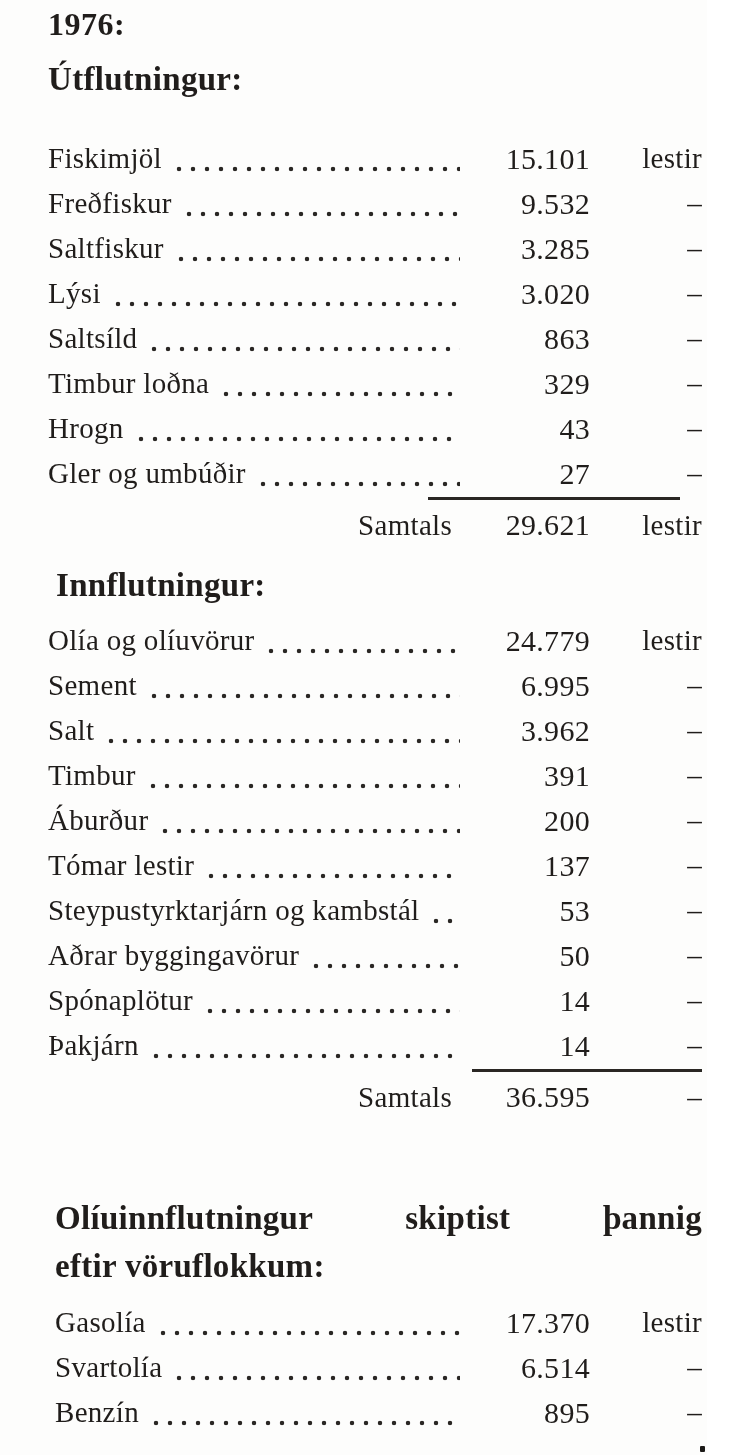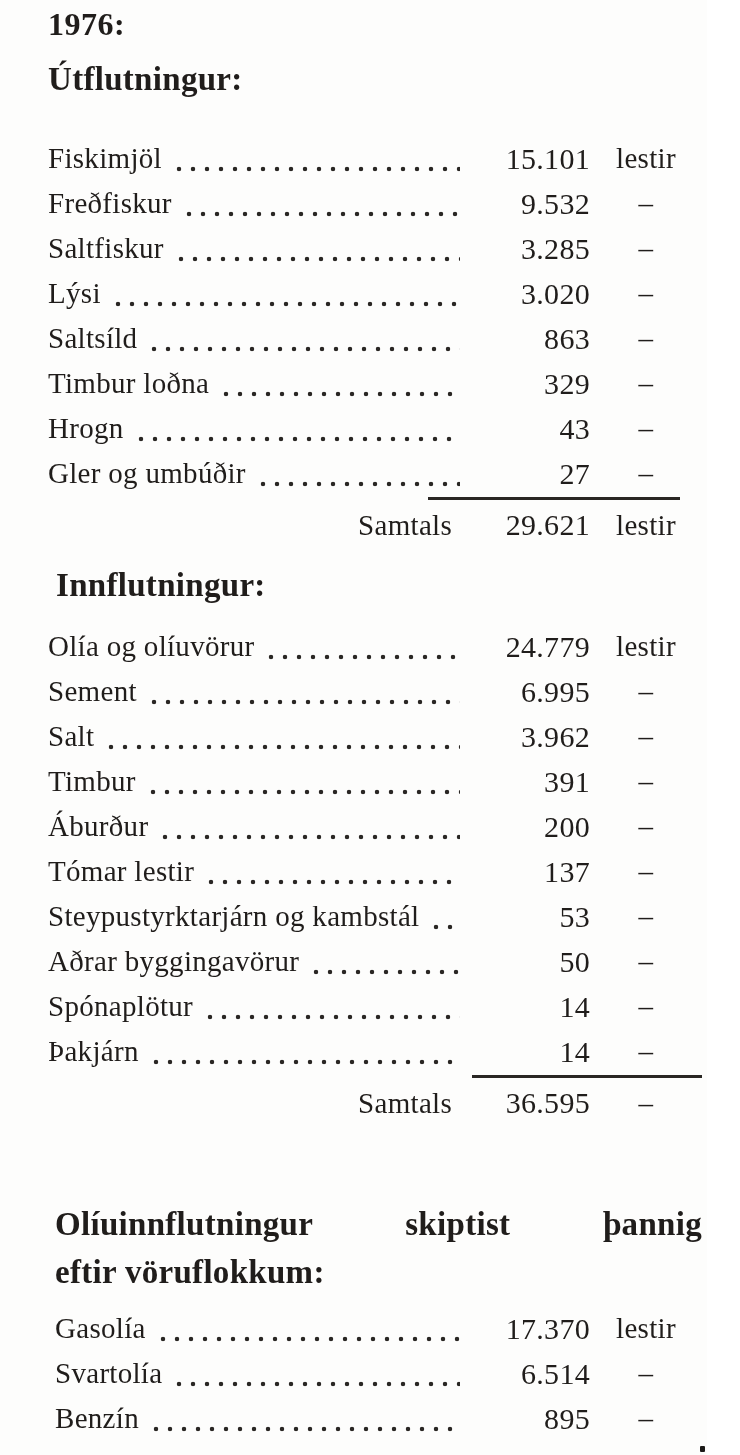--- a/index.html
+++ b/index.html
@@ -25,21 +25,21 @@
   }
   .section-title {
     font-size: 33px;
     font-weight: 700;
     line-height: 42px;
     letter-spacing: 0.3px;
     margin-top: 14px;
   }
   .section-title.indent { padding-left: 8px; }
   .rows { margin-top: 36px; }
-  .rows.tight { margin-top: 18px; }
+  .rows.tight { margin-top: 12px; }
   .row {
     display: flex;
     height: 45px;
     line-height: 45px;
     font-size: 29px;
     letter-spacing: 0.3px;
     white-space: nowrap;
   }
   .row .label { flex: 0 0 auto; }
   .leader {
@@ -52,21 +52,21 @@
     background-size: 14px 6px;
     background-repeat: repeat-x;
   }
   .value {
     flex: 0 0 112px;
     text-align: right;
     font-size: 30px;
   }
   .unit {
     flex: 0 0 112px;
-    text-align: center;
+    text-align: right;
     font-size: 29px;
   }
   .sum-rule {
     border-top: 3px solid #2a2724;
     height: 0;
   }
   .sum-rule.r1 { width: 252px; margin: 1px 22px 0 auto; }
   .sum-rule.r2 { width: 230px; margin: 1px 0 0 auto; }
   .total-row {
     display: flex;

